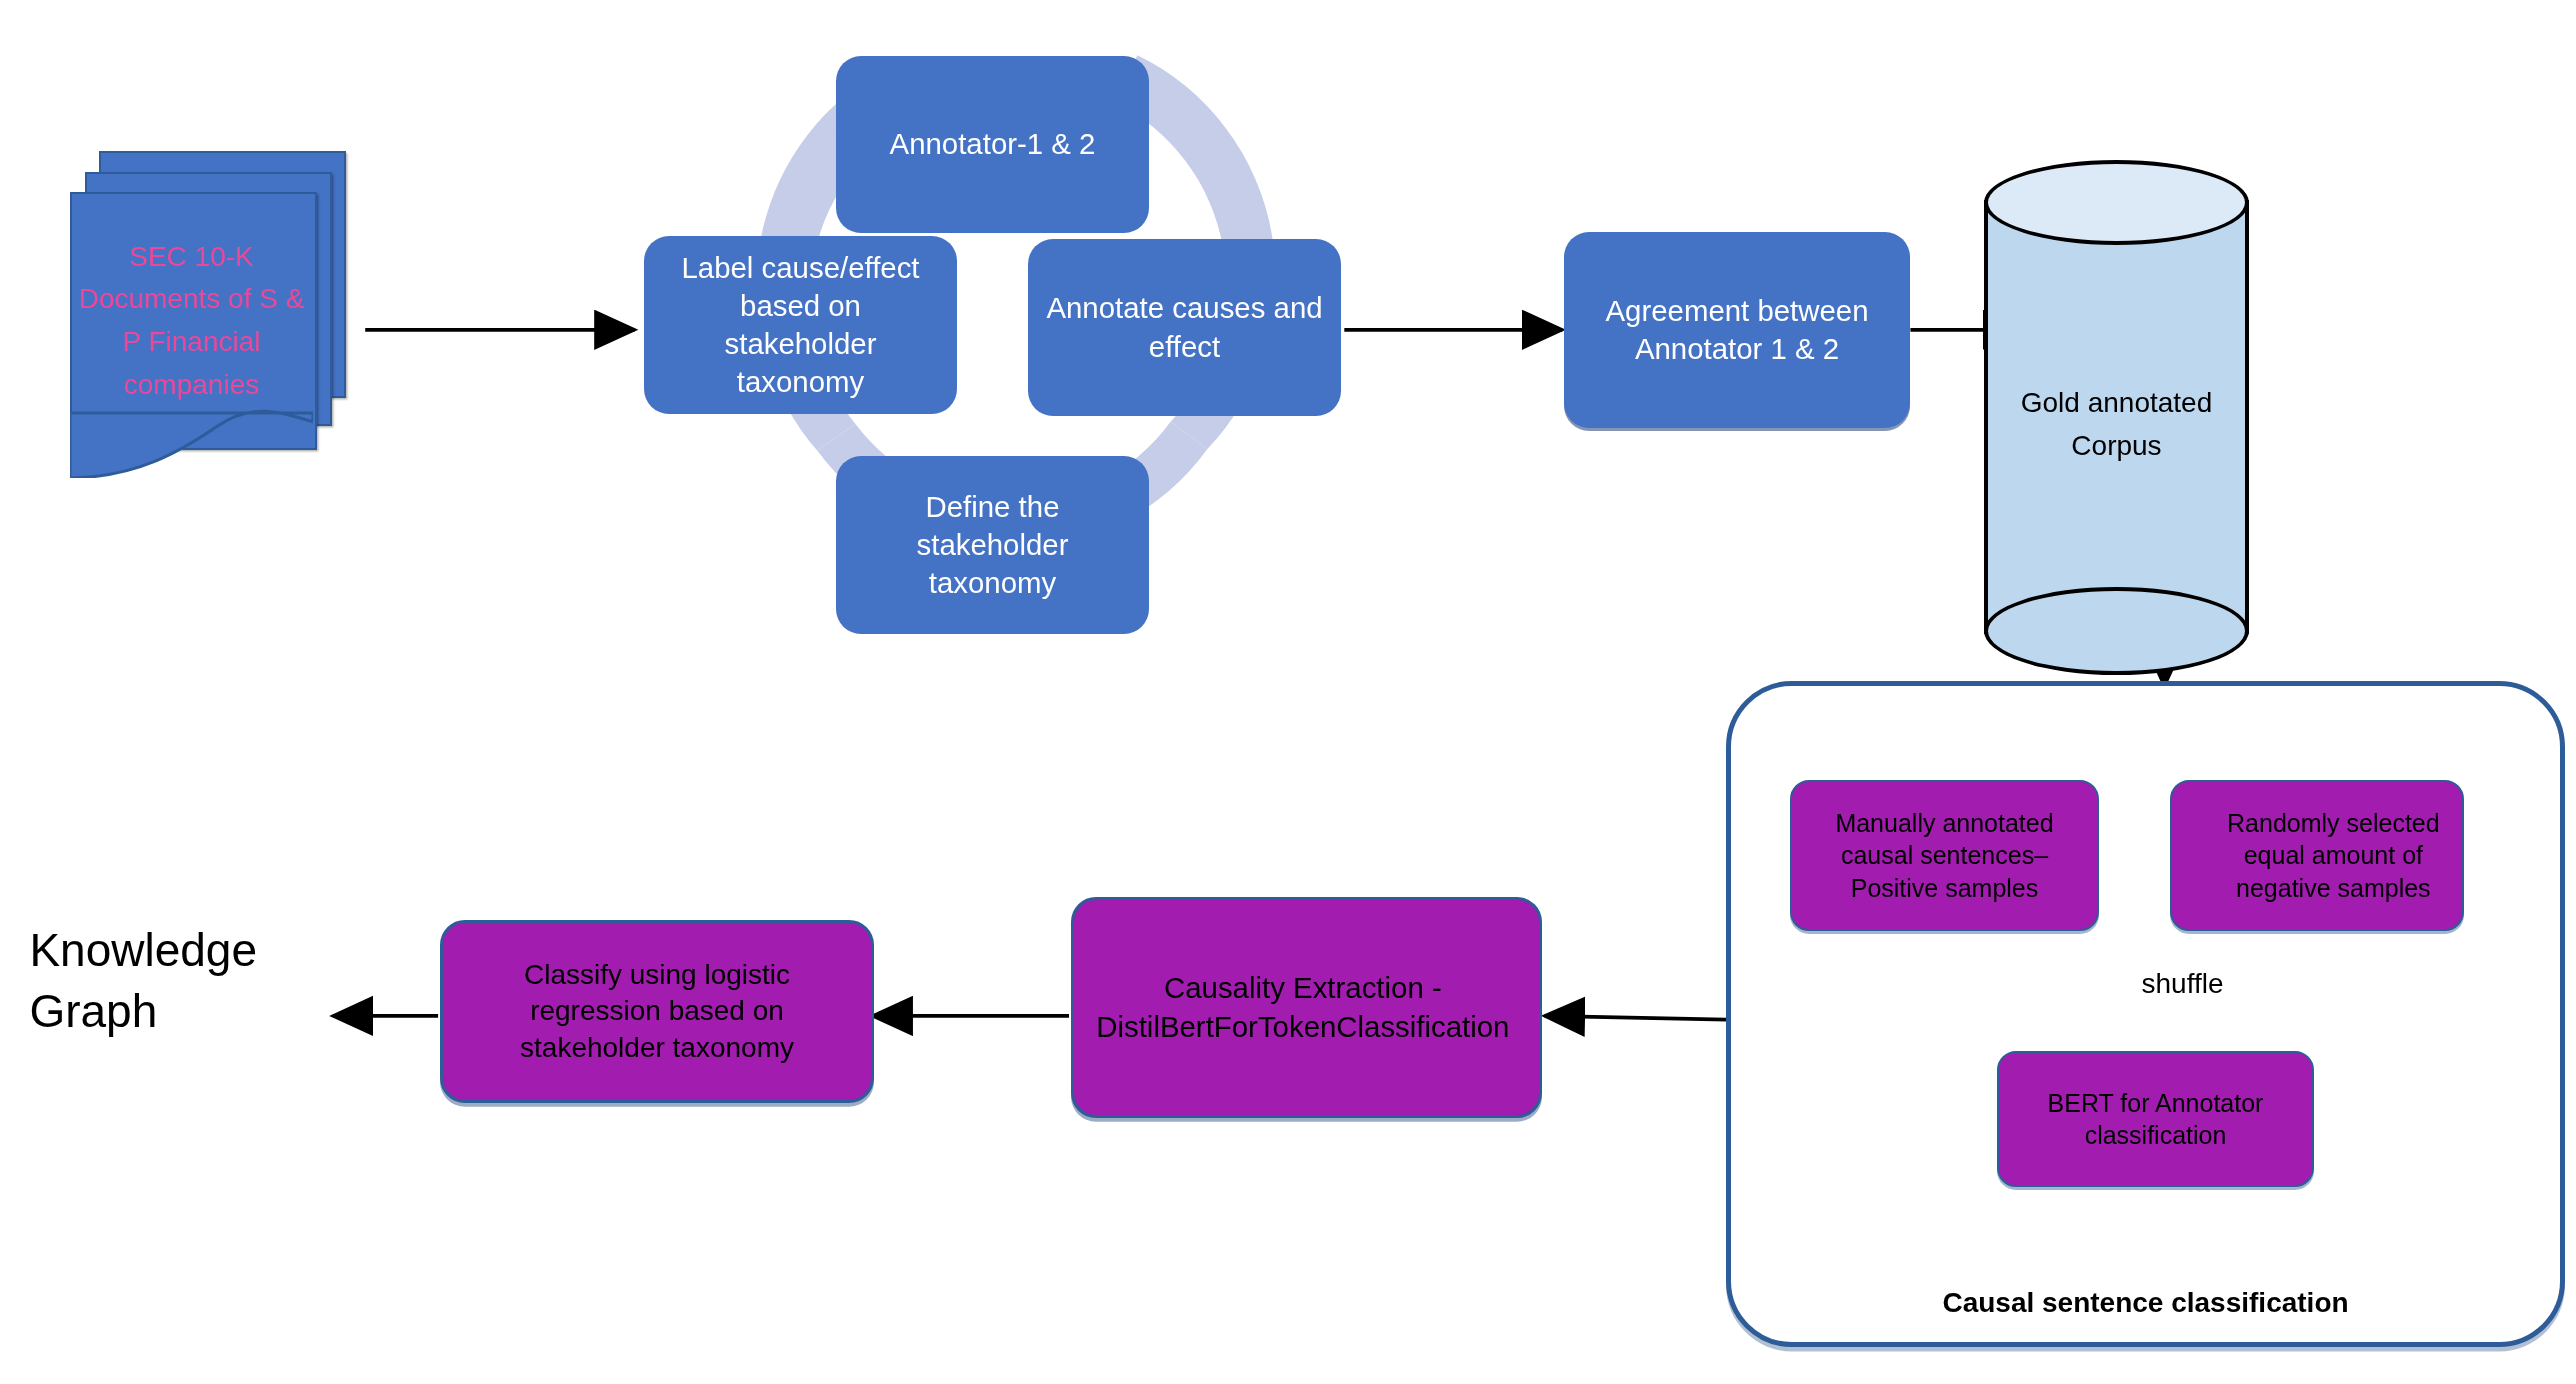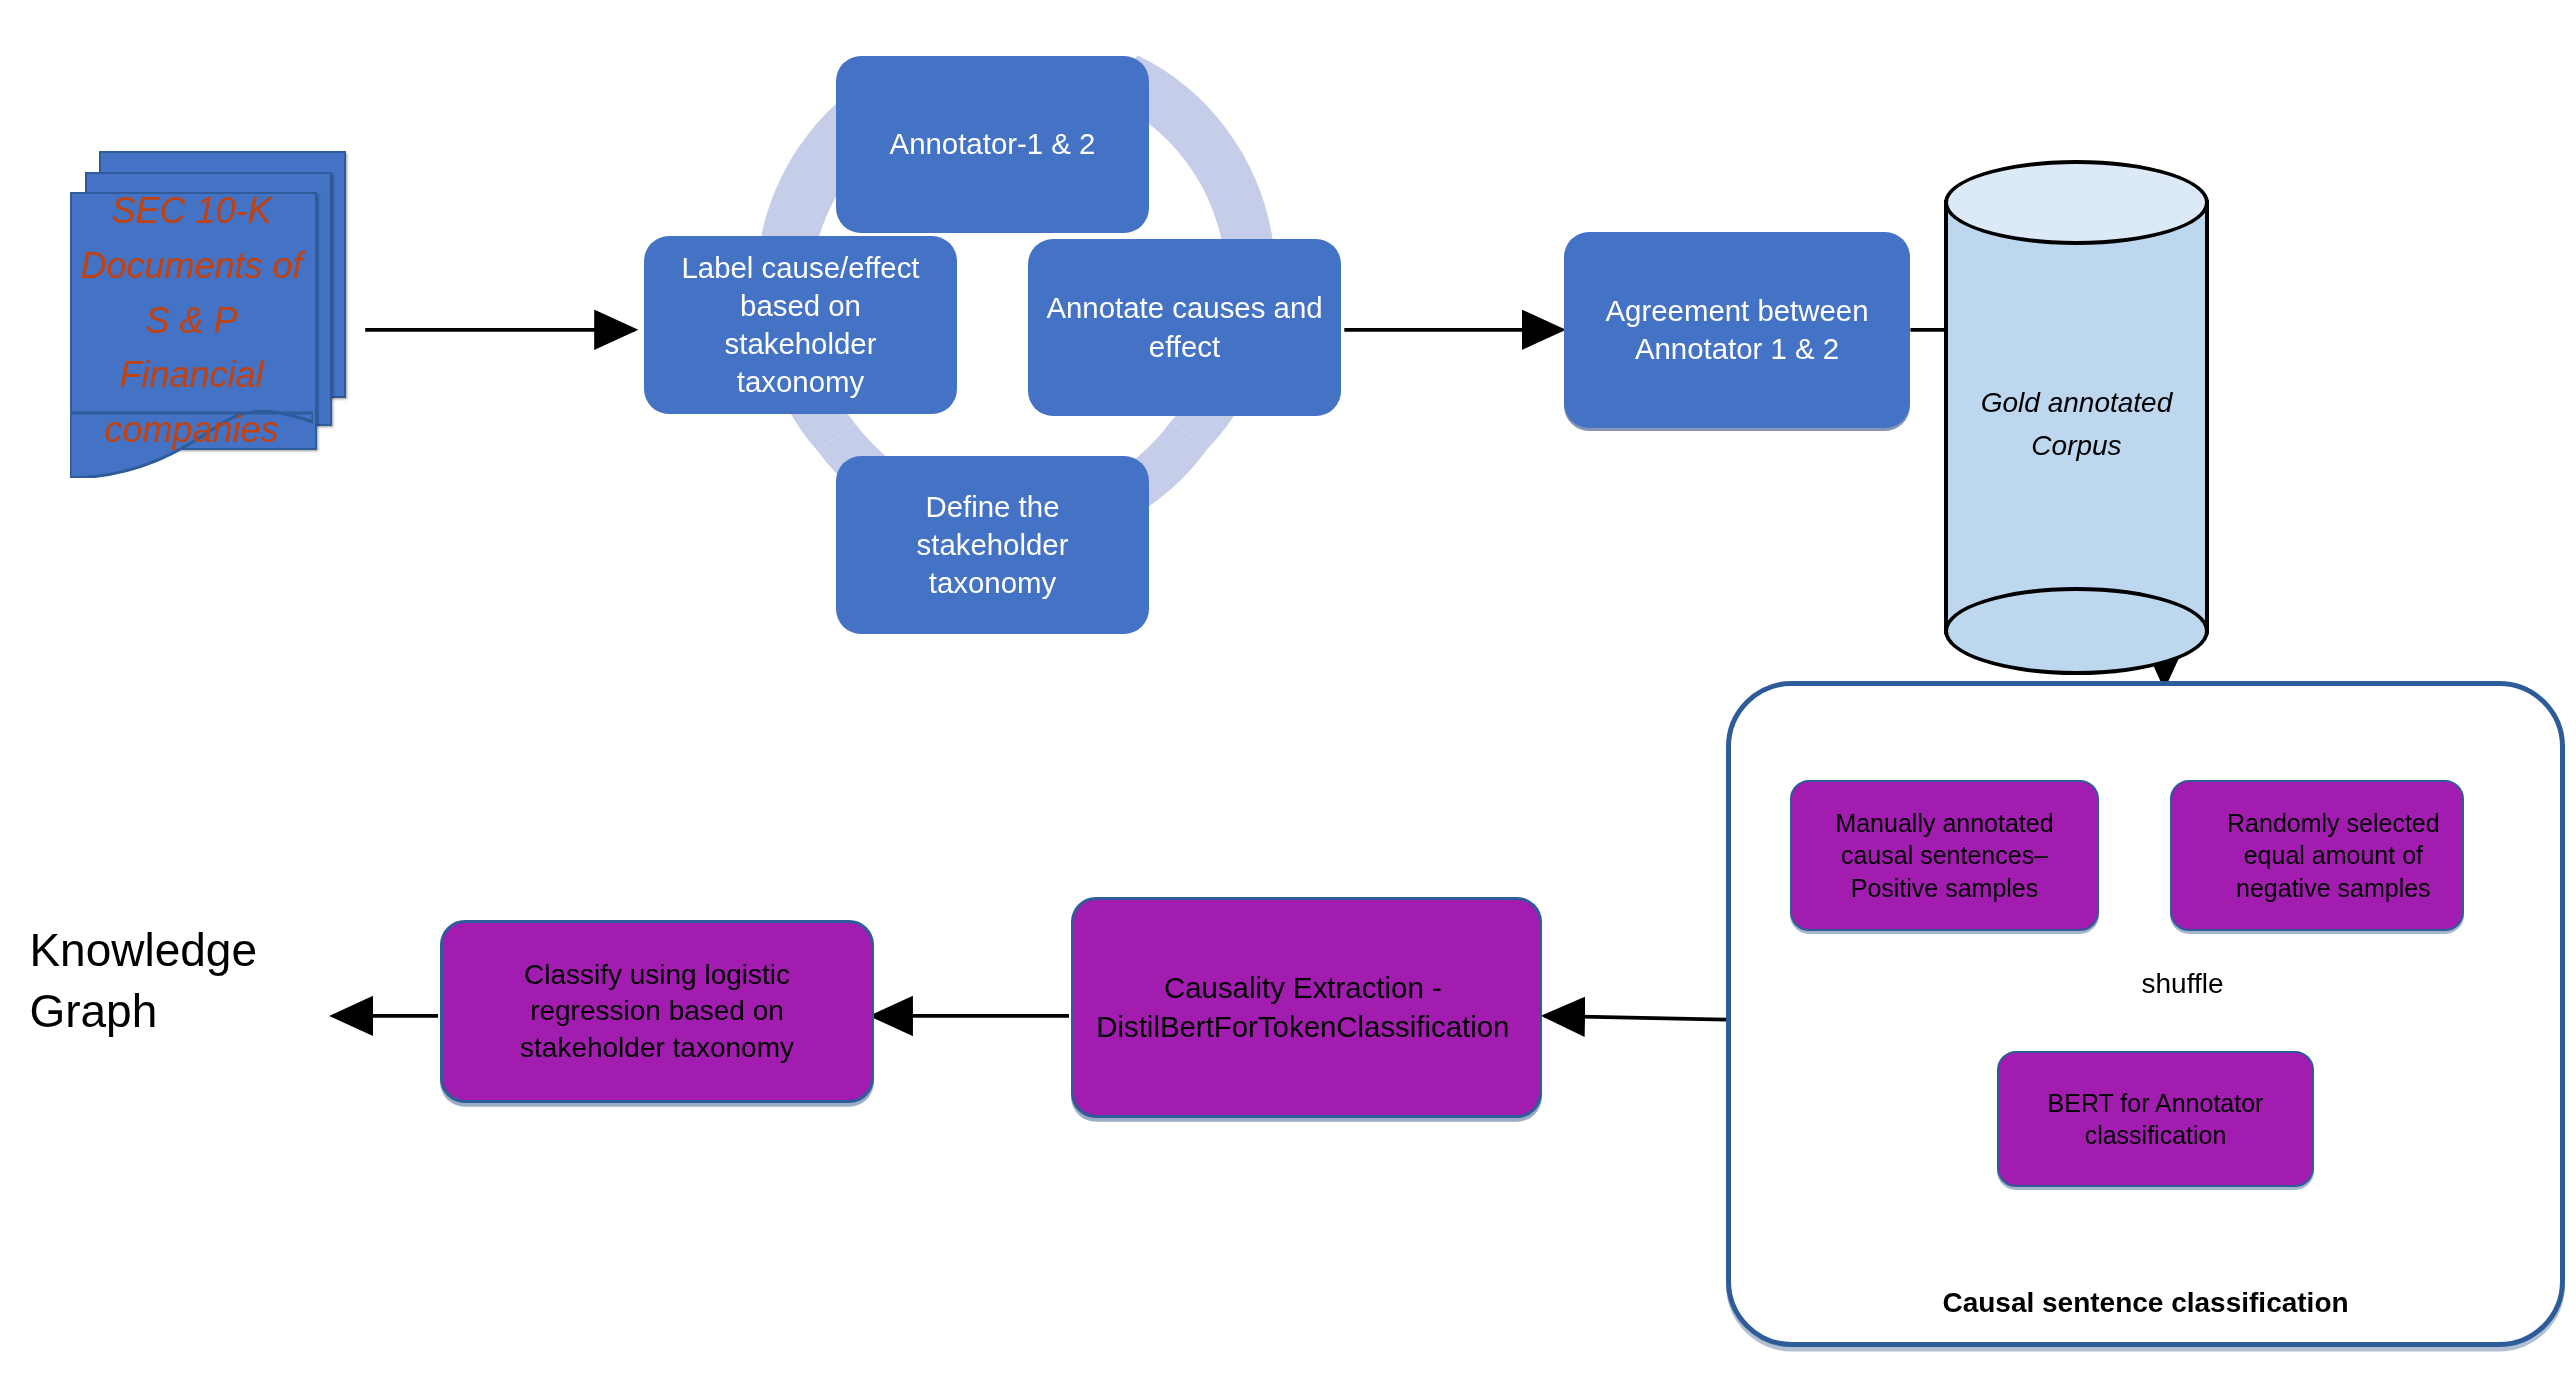--- a/index.html
+++ b/index.html
@@ -26,24 +26,24 @@
   #docstack{position:absolute;left:70px;top:151px;width:287px;height:328px;}
   #docstack .sheet{position:absolute;background:#4472C4;border:2.9px solid #2E5C99;
       box-shadow:1.5px 1.5px 2.2px rgba(0,0,0,.35);}
   #docstack .s1{left:29.4px;top:0px;width:243px;height:243px;}
   #docstack .s2{left:14.7px;top:20.6px;width:243px;height:250px;}
   #docstack .s3{left:0px;top:41px;width:243px;height:254px;
       border-bottom-left-radius:0;}
   #docstack .curl{position:absolute;left:0px;top:41px;width:243px;height:286px;}
   #doclabel{position:absolute;left:0px;top:52px;width:243px;height:236px;
       display:flex;align-items:center;justify-content:center;text-align:center;
-      color:#c2410c;font-size:36px;line-height:1.52;z-index:4;font-style:italic;}
+      color:#ec4899;font-size:28px;line-height:1.52;z-index:4;}
 
   
-  #cyl{position:absolute;left:1944px;top:160px;width:210px;height:515px;font-style:italic;}
+  #cyl{position:absolute;left:1984px;top:160px;width:210px;height:515px;}
   #cyl .body{position:absolute;left:0;top:40px;width:265px;height:434px;
       background:#BDD7EE;border-left:4.4px solid #000;border-right:4.4px solid #000;
       box-sizing:border-box;}
   #cyl .bot{position:absolute;left:0;top:427px;width:265px;height:88px;
       background:#BDD7EE;border:4.4px solid #000;border-radius:50%;box-sizing:border-box;}
   #cyl .topcap{position:absolute;left:0;top:0;width:265px;height:85px;
       background:#DCE9F7;border:4.4px solid #000;border-radius:50%;box-sizing:border-box;}
   #cyl .txt{position:absolute;left:0;top:221px;width:265px;text-align:center;
       font-size:28px;color:#000;line-height:1.55;z-index:5;}
 

